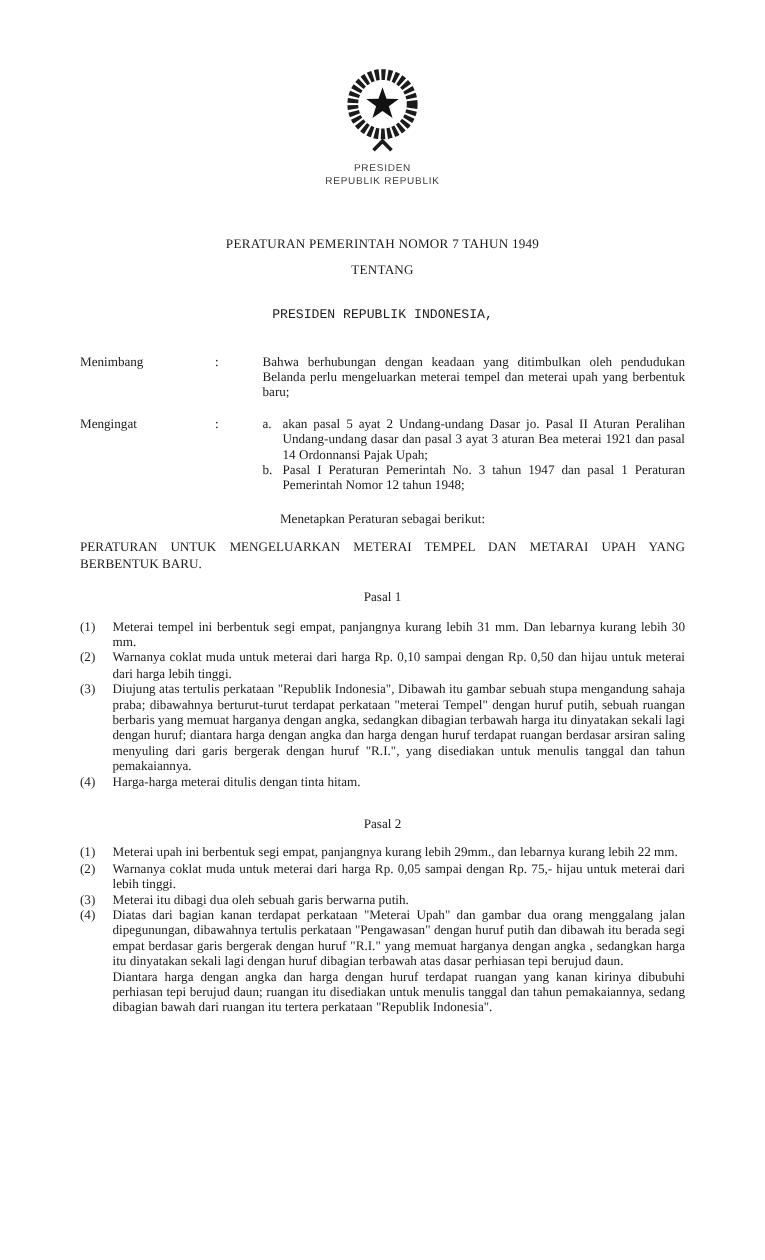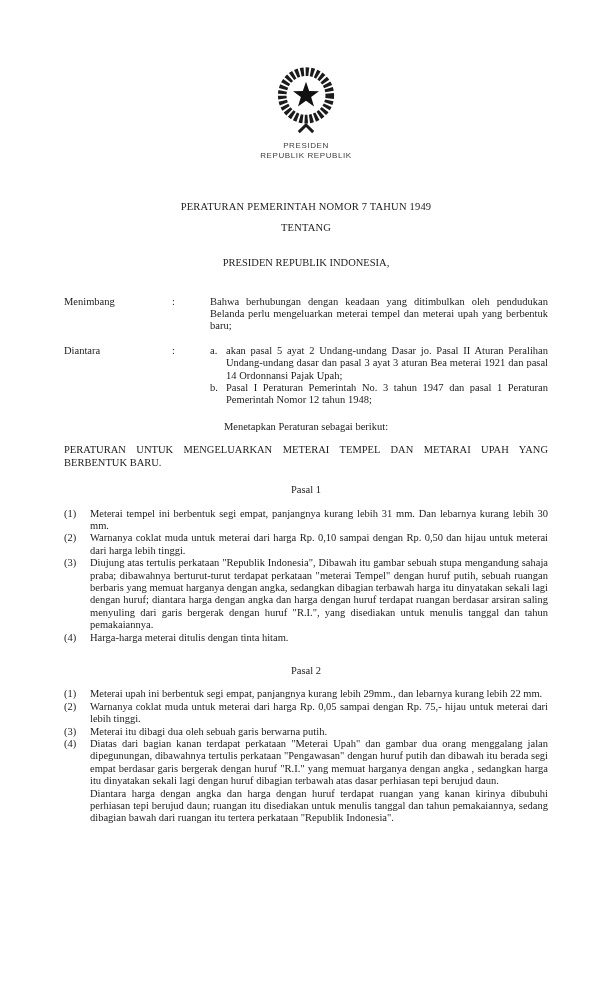--- a/index.html
+++ b/index.html
@@ -1,29 +1,29 @@
 <!DOCTYPE html>
 <html><head>
 <meta charset="utf-8">
 <style>
   html,body{margin:0;padding:0;background:#ffffff;}
   .page{
     width:612px;height:860px;box-sizing:border-box;
     padding:48px 64px 0 64px;background:#ffffff;
     font-family:"Liberation Serif", serif;
     color:#1c1c1c;font-size:10.5px;line-height:12.4px;
-    overflow:hidden;position:relative;margin-top:12px;
+    overflow:hidden;position:relative;
   }
   .letterhead{text-align:center;}
   .emblem{display:inline-block;}
   .lh-name{font-family:"Liberation Sans", sans-serif;font-size:8px;line-height:10px;
     letter-spacing:.6px;color:#3c3c3c;}
   .doc-title{text-align:center;margin-top:40px;}
   .doc-title .t{margin-bottom:8px;letter-spacing:.2px;}
-  .opening{text-align:center;margin-top:23px;}
+  .opening{text-align:center;margin-top:23px;font-family:Liberation Mono, monospace;}
   .clause{display:flex;margin-top:26px;gap:24px;}
   .clause.mengingat{margin-top:12px;}
   .clause .label{width:84px;flex:none;}
   .clause .colon{width:14px;flex:none;}
   .clause .cbody{flex:1;text-align:justify;}
   .sub{display:flex;}
   .sub .marker{width:16px;flex:none;}
   .sub .stext{flex:1;text-align:justify;}
   .memutuskan{text-align:center;margin-top:13px;}
   .menetapkan{margin-top:14px;text-align:center;}
@@ -57,21 +57,21 @@
 
   <div class="opening">PRESIDEN REPUBLIK INDONESIA,</div>
 
   <div class="clause">
     <div class="label">Menimbang</div>
     <div class="colon">:</div>
     <div class="cbody">Bahwa berhubungan dengan keadaan yang ditimbulkan oleh pendudukan Belanda perlu mengeluarkan meterai tempel dan meterai upah yang berbentuk baru;</div>
   </div>
 
   <div class="clause mengingat">
-    <div class="label">Diantara</div>
+    <div class="label">Mengingat</div>
     <div class="colon">:</div>
     <div class="cbody">
       <div class="sub">
         <div class="marker">a.</div>
         <div class="stext">akan pasal 5 ayat 2 Undang-undang Dasar jo. Pasal II Aturan Peralihan Undang-undang dasar dan pasal 3 ayat 3 aturan Bea meterai 1921 dan pasal 14 Ordonnansi Pajak Upah;</div>
       </div>
       <div class="sub">
         <div class="marker">b.</div>
         <div class="stext">Pasal I Peraturan Pemerintah No. 3 tahun 1947 dan pasal 1 Peraturan Pemerintah Nomor 12 tahun 1948;</div>
       </div>

